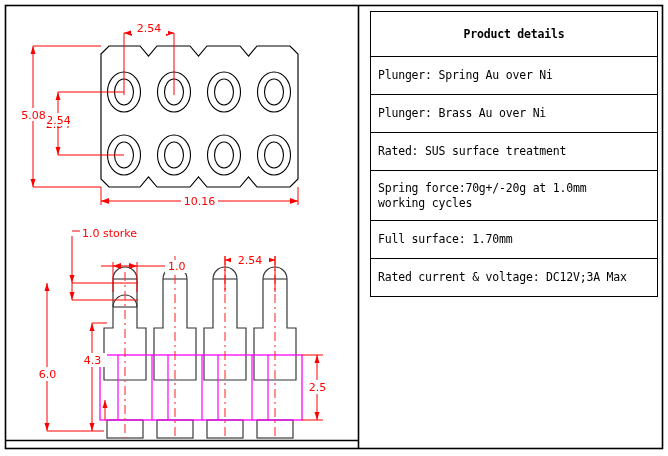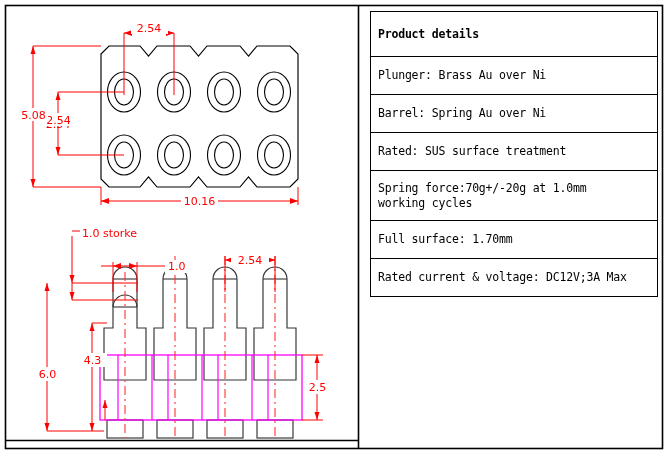--- a/index.html
+++ b/index.html
@@ -20,21 +20,21 @@
     border:1px solid #000;
     padding:6px 7px;
     font-family:"DejaVu Sans Mono","Liberation Mono",monospace;
     font-size:11.5px;
     line-height:15px;
     color:#000;
     vertical-align:middle;
     letter-spacing:-0.2px;
   }
   .spec-head{
-    text-align:left;font-weight:bold;font-size:13px;
+    text-align:center;font-weight:bold;font-size:13px;
     height:32px;letter-spacing:0px;
   }
   .spec-row{height:38px;}
   .spec-row-tall{height:50px;}
 
   
   .dimtxt{fill:#ff0000;font-family:"DejaVu Sans","Liberation Sans",sans-serif;font-size:11px;}
 </style>
 </head>
 <body>
@@ -263,24 +263,24 @@
       <text class="dimtxt" x="317.5" y="391" text-anchor="middle">2.5</text>
     </g>
   </svg>
 
   <table class="spec-table">
     <tbody>
       <tr>
         <td class="spec-head">Product details</td>
       </tr>
       <tr class="spec-row">
+        <td>Plunger: Spring Au over Ni</td>
+      </tr>
+      <tr class="spec-row">
         <td>Plunger: Brass Au over Ni</td>
-      </tr>
-      <tr class="spec-row">
-        <td>Barrel: Spring Au over Ni</td>
       </tr>
       <tr class="spec-row">
         <td>Rated: SUS surface treatment</td>
       </tr>
       <tr class="spec-row-tall">
         <td>
           <span>Spring force:70g+/-20g at 1.0mm</span><br>
           <span>working cycles</span>
         </td>
       </tr>

